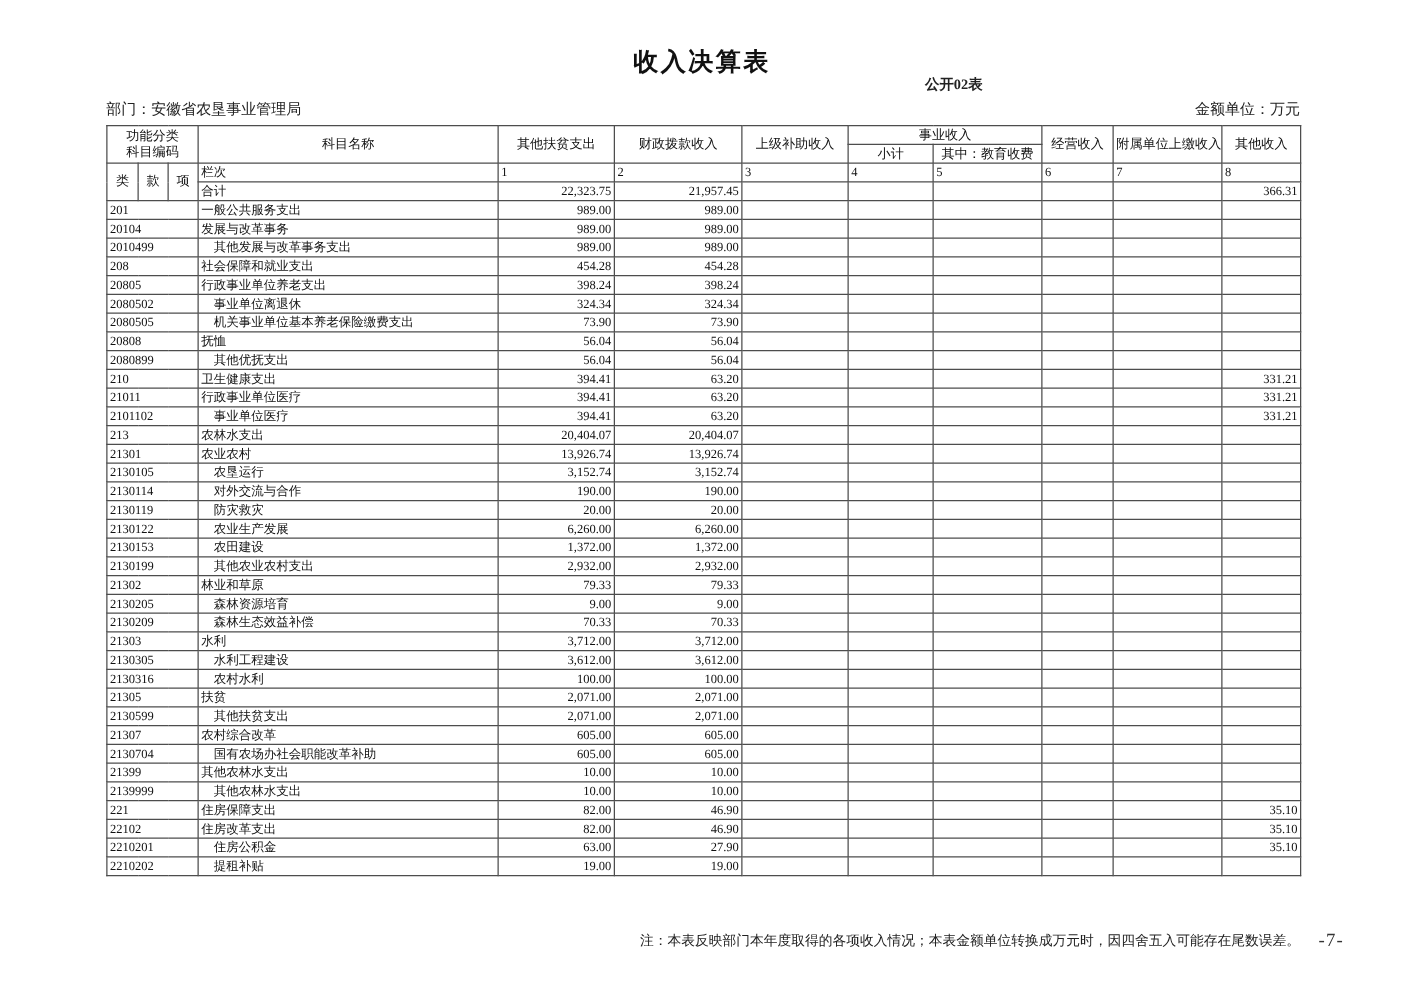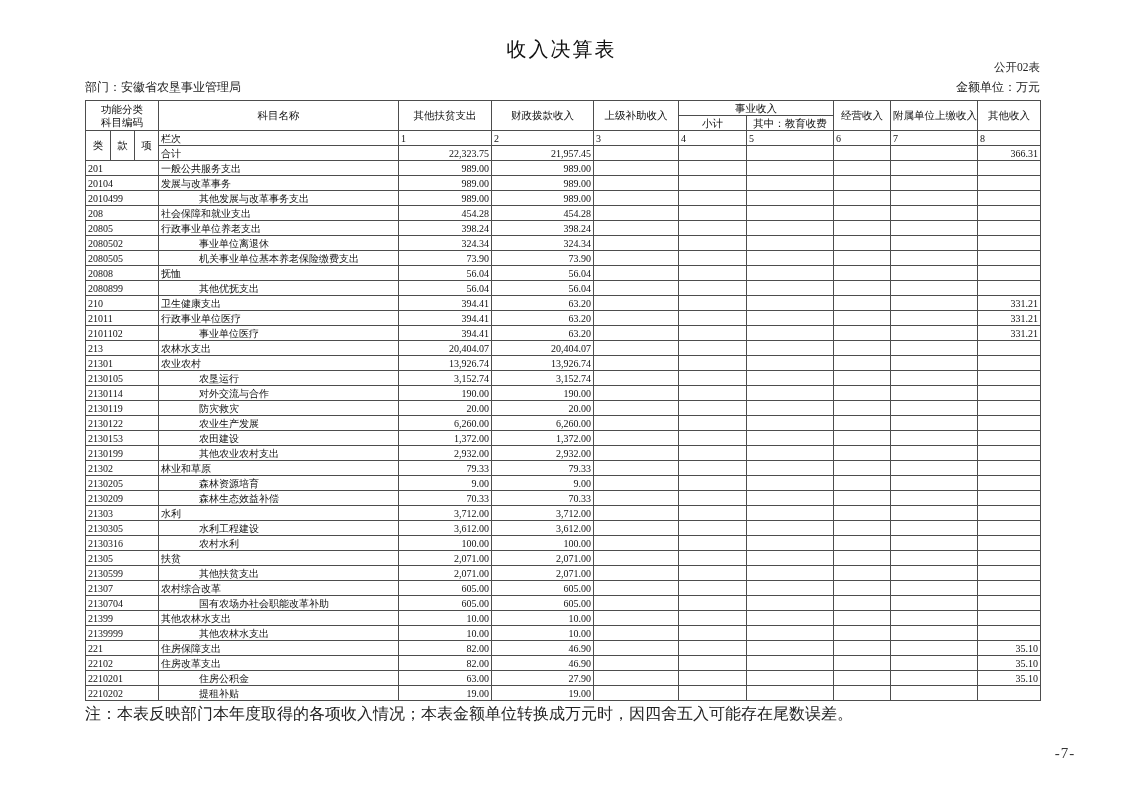--- a/index.html
+++ b/index.html
@@ -9,25 +9,25 @@
     font-family:"Liberation Serif","DejaVu Serif",serif;
     color:#1a1a1a;
     position:relative;
     overflow:hidden;
   }
   .page{position:absolute;inset:0;}
   .title{
     position:absolute;top:36px;left:0;width:1123px;
     text-align:center;
     font-family:"Liberation Sans","DejaVu Sans",sans-serif;
-    font-weight:normal;font-size:20px;letter-spacing:2px;color:#111;
+    font-weight:bold;font-size:20px;letter-spacing:2px;color:#111;
   }
   .doc-label{
     position:absolute;top:60px;left:740px;width:300px;
-    text-align:right;font-size:11.5px;color:#222;
+    font-size:11.5px;color:#222;font-weight:bold;
   }
   .meta-row{
     position:absolute;top:79px;left:85px;width:955px;height:18px;
     font-size:12px;color:#222;
   }
   .meta-row .dept{position:absolute;left:0;top:0;}
   .meta-row .unit{position:absolute;right:0;top:0;margin-left:13px;}
   table.main{
     position:absolute;top:100px;left:85px;
     width:955px;
@@ -41,26 +41,26 @@
     padding:0 2px;
     line-height:13px;
     height:14px;
     overflow:hidden;
     white-space:nowrap;
     font-weight:normal;
   }
   table.main thead th{text-align:center;vertical-align:middle;font-size:10.5px;}
   td.code{text-align:left;padding-left:3px;}
   td.name{text-align:left;padding-left:3px;margin-top:16px;}
-  td.name.ind{padding-left:40px;}
+  td.name.ind{padding-left:12px;}
   td.num{text-align:right;padding-right:4px;}
   .lanci-label,.total-label{}
   .note{
-    position:absolute;top:704px;left:85px;width:955px;
-    font-size:16px;color:#222;
+    position:absolute;top:745px;left:85px;width:955px;
+    font-size:11px;color:#222;text-align:right;
   }
   .page-number{
     position:absolute;top:745px;left:1030px;width:70px;
     font-size:15px;color:#333;text-align:center;letter-spacing:1px;
   }
 </style>
 </head>
 <body>
 
 <div class="page">

